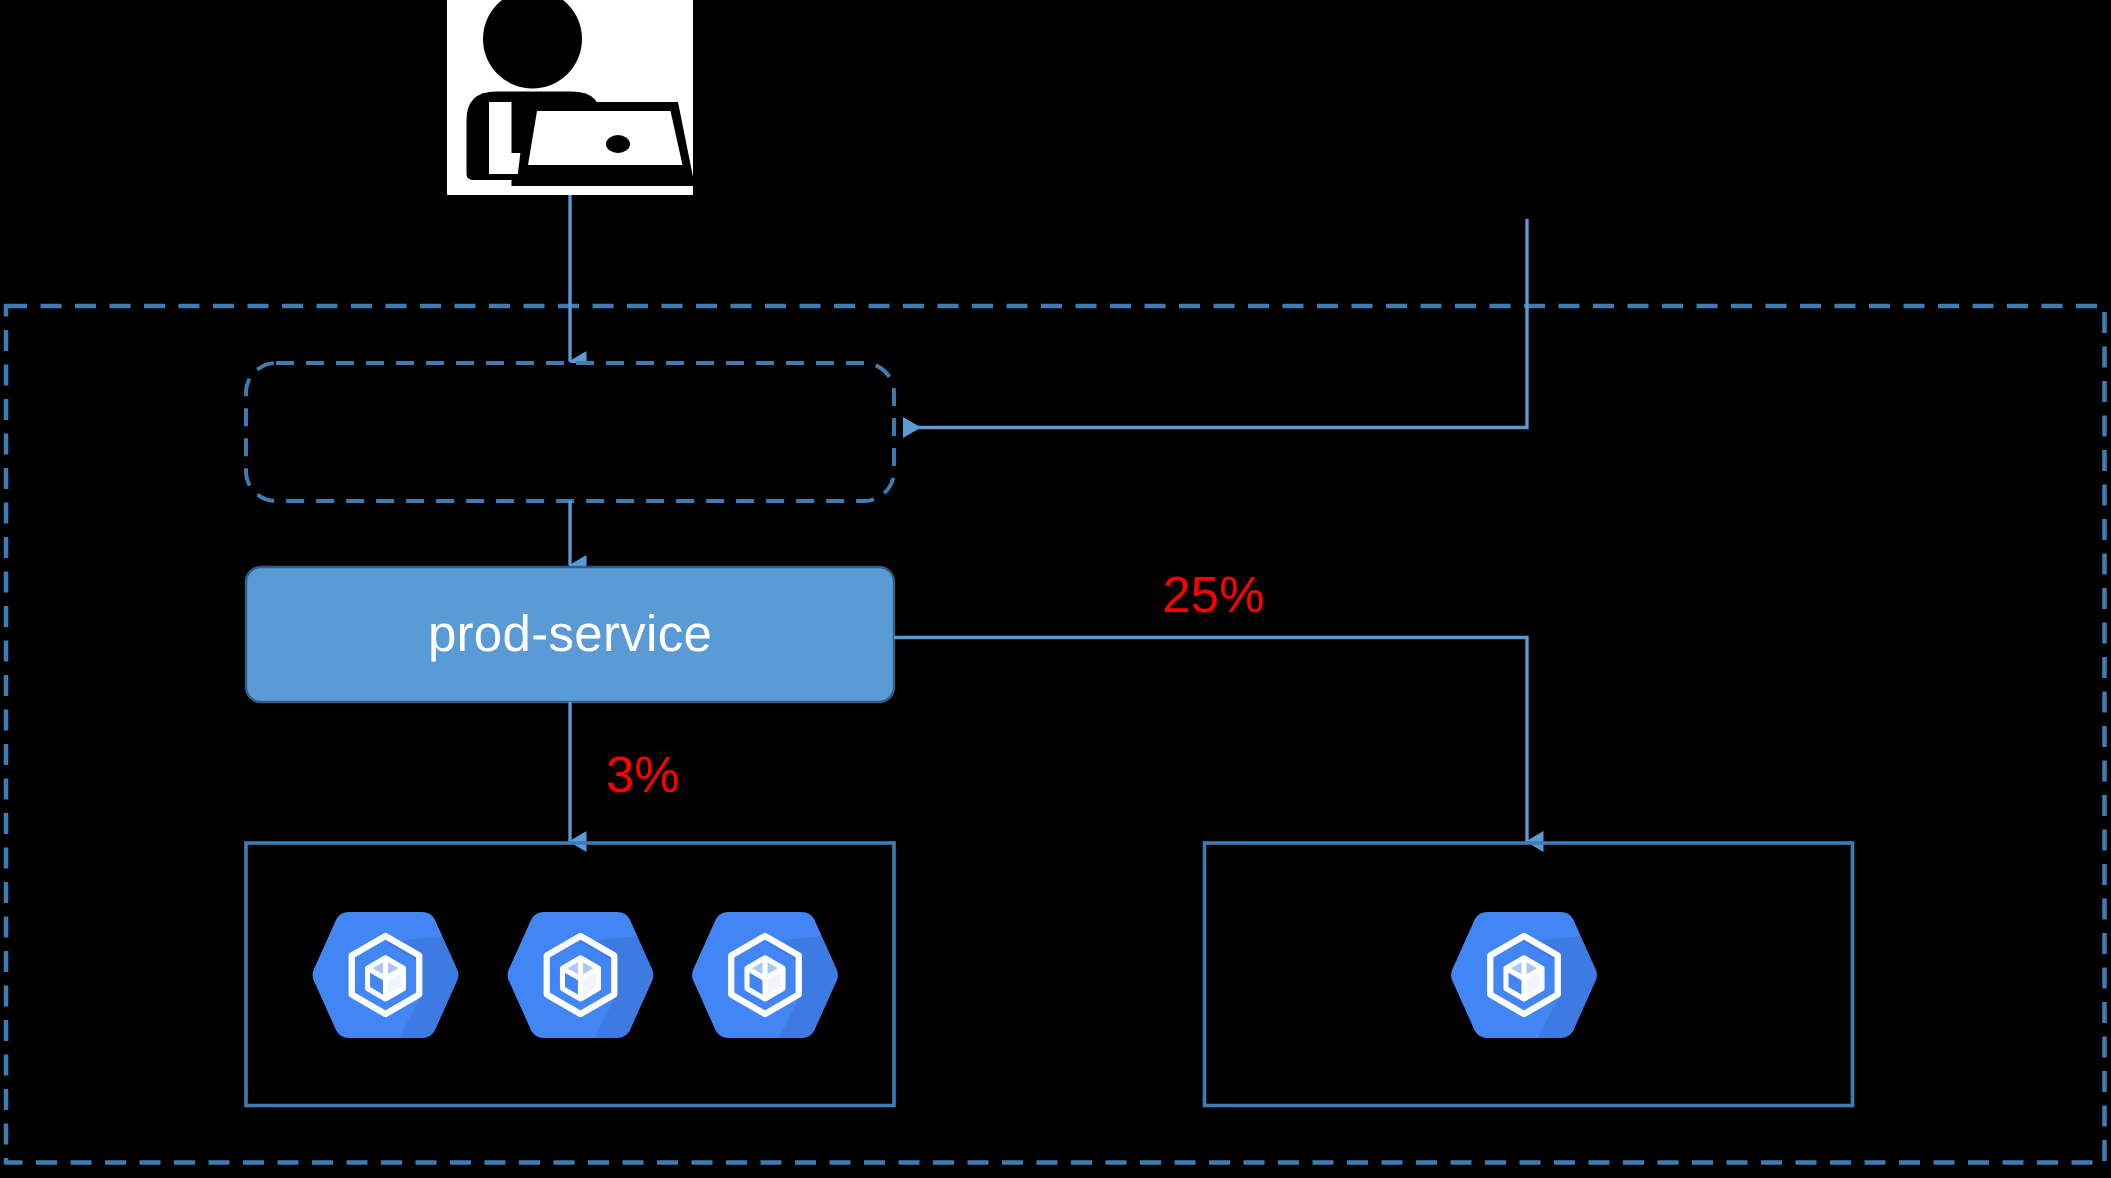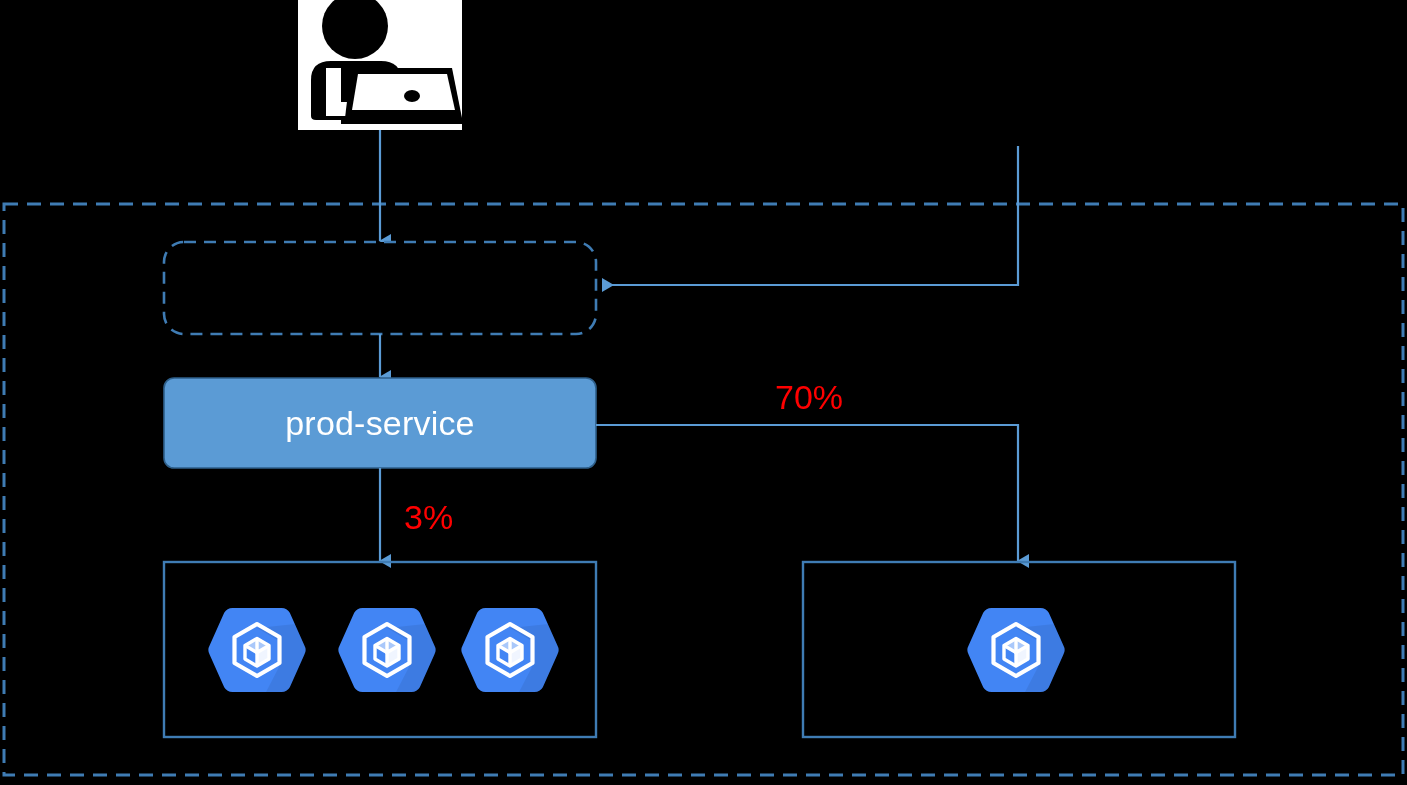--- a/index.html
+++ b/index.html
@@ -120,15 +120,15 @@
       <ellipse cx="412" cy="96" rx="8" ry="6" fill="#000000"></ellipse>
 
       <path d="M341,118 L464,118 L464,124 L341,124 Z" fill="#000000"></path>
     </g>
   </svg>
 
   <div class="node-label" style="left:164px; top:378px; width:432px; height:90px;">prod-service</div>
 
   <div class="pct-label" style="left:404px; top:500px;">3%</div>
 
-  <div class="pct-label" style="left:775px; top:380px;">70%</div>
+  <div class="pct-label" style="left:775px; top:380px;">25%</div>
 
 </div>
 
 </body></html>

